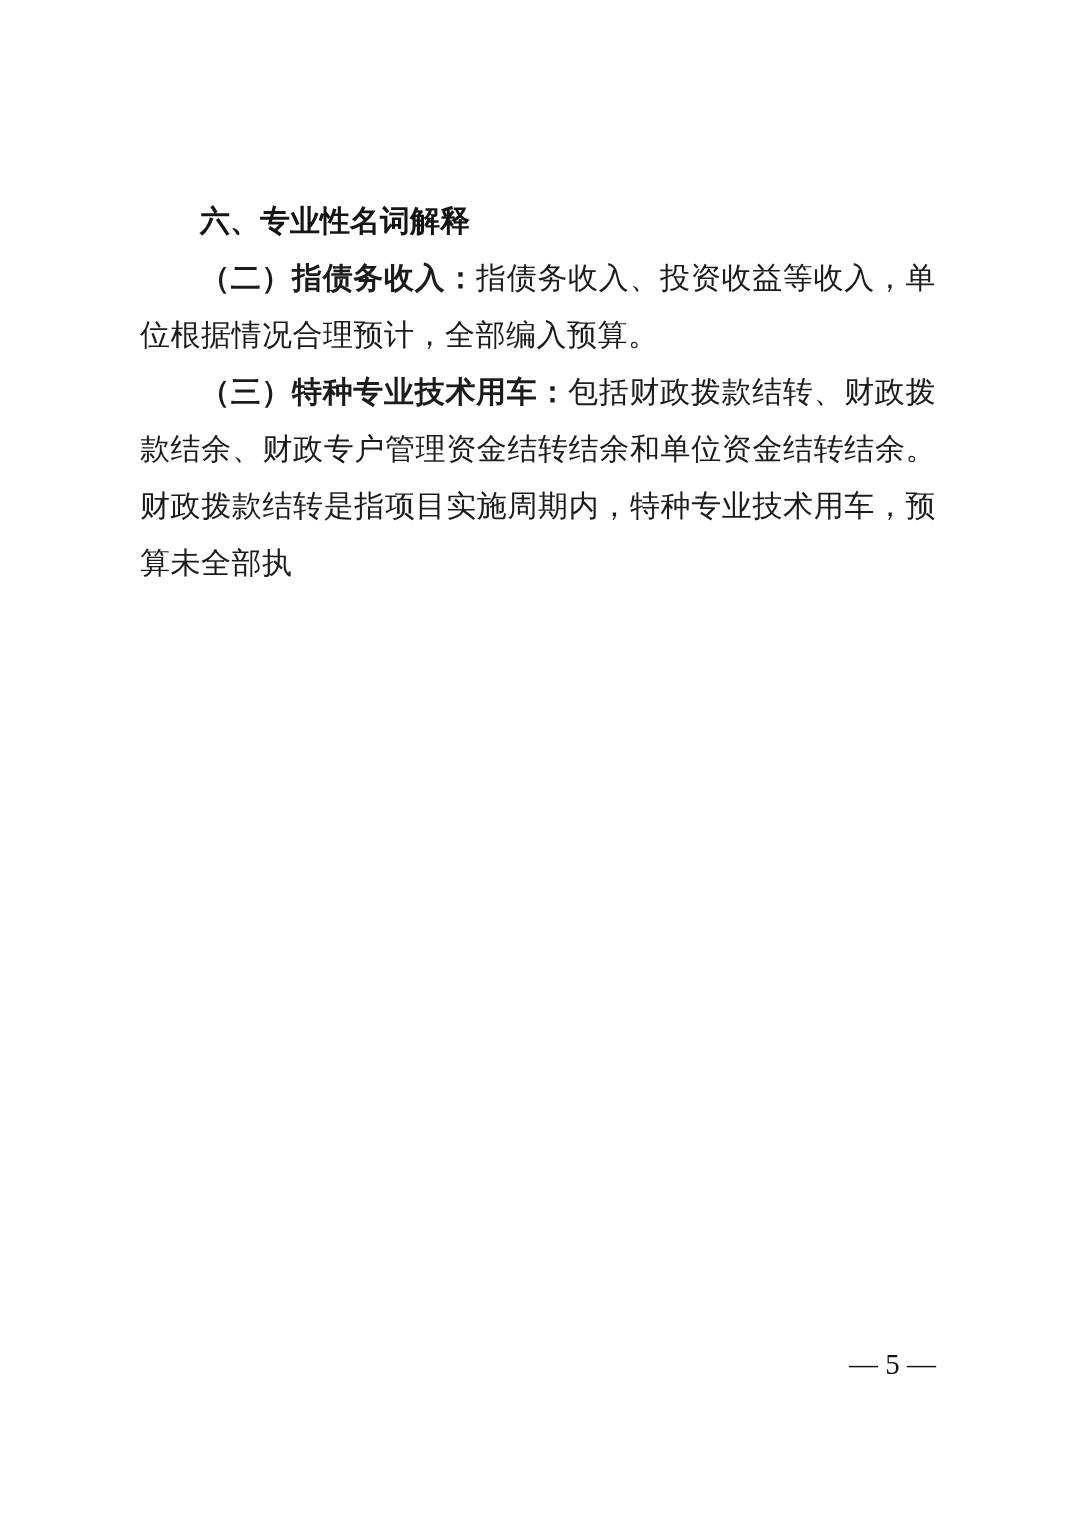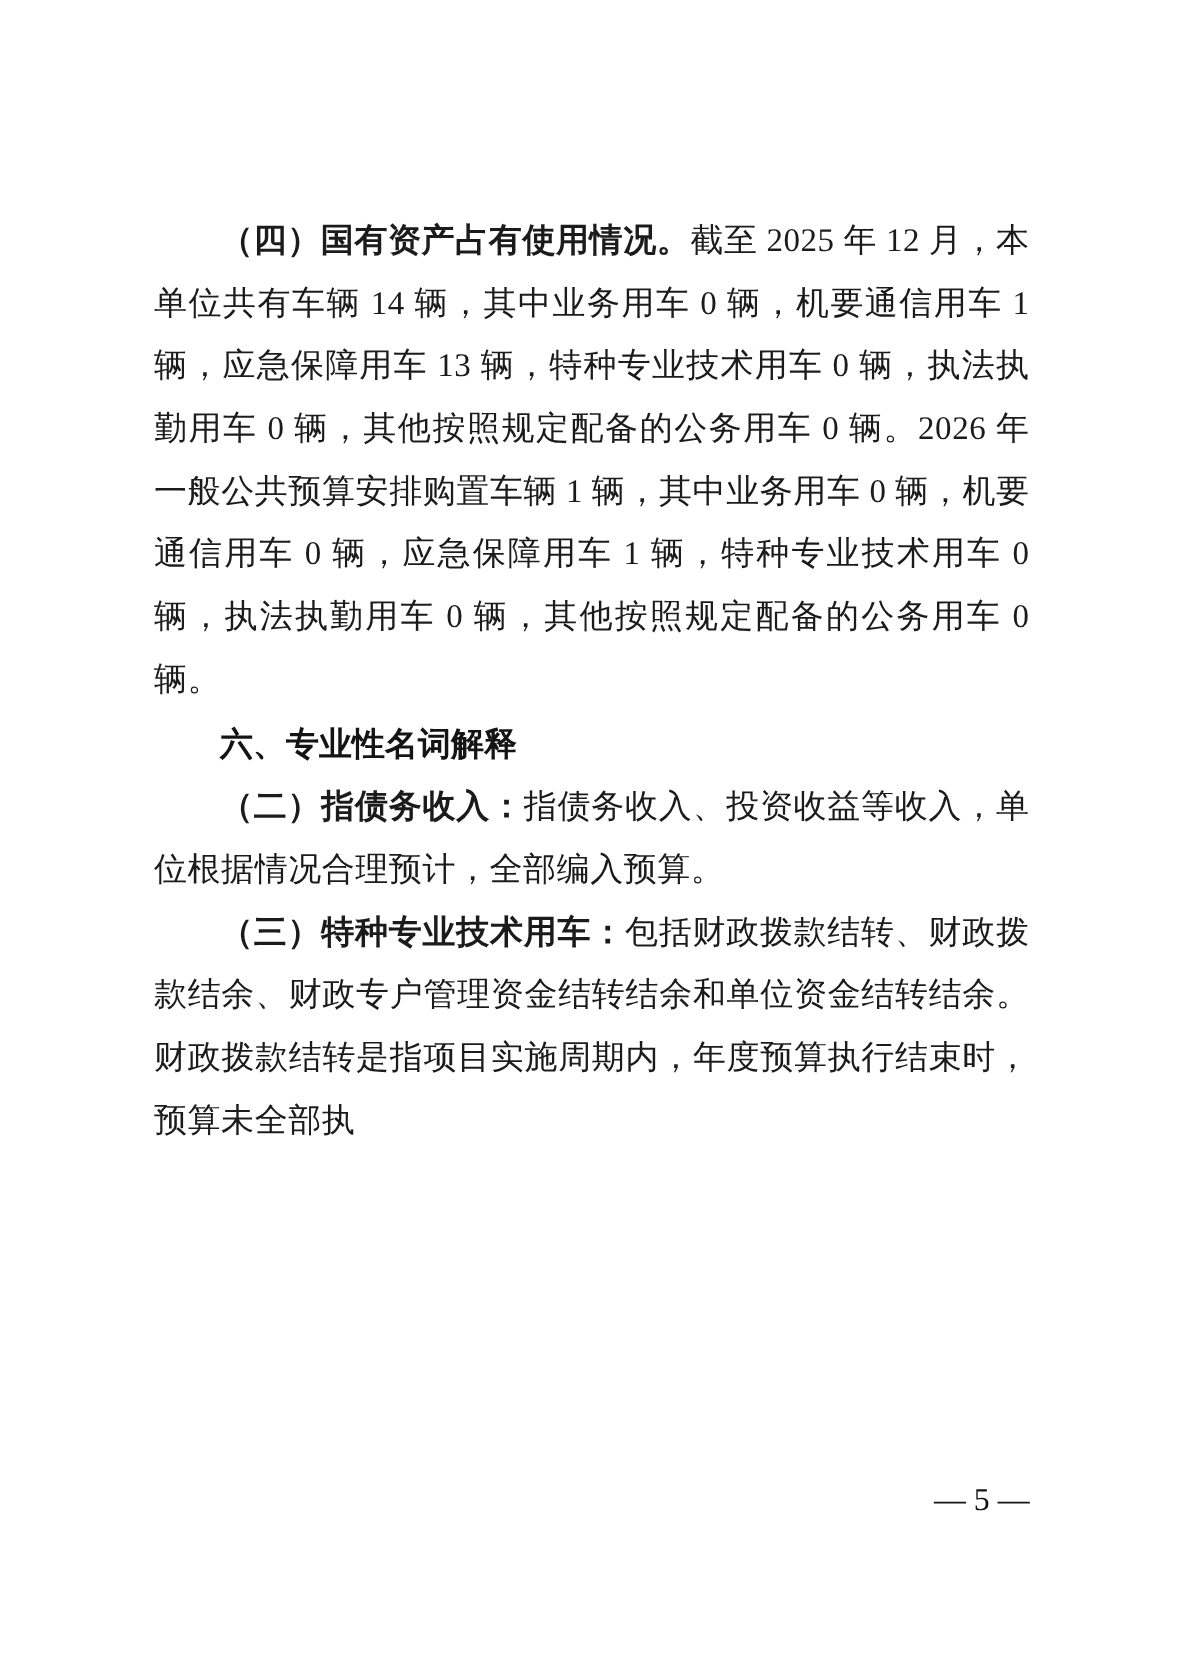--- a/index.html
+++ b/index.html
@@ -53,26 +53,25 @@
     color: #141414;
     white-space: pre;
   }
 </style>
 </head>
 <body>
 
 <div class="page">
   <div class="content">
 
-    <p class="para"><span class="lead">（四）国有资产占有使用情况。</span><span>截至 2025 年 12 月，本单位共有车辆 14 辆，其中业务用车 0 辆，机要通信用车 1 辆，应急保障用车 13 辆，特种专业技术用车 0 辆，执法执勤用车 0 辆，其他按照规定配备的公务用车 0 辆。2026 年一般公共预算安排购置车辆 1 辆，其中业务用车 0 辆，机要通信用车 0 辆，应急保障用车 1 辆，特种专业技术用车 0 辆，执法执勤用车 0 辆，其他按照规定配备的公务用车 0 辆。</span></p>
 
 
     <h2 class="heading">六、专业性名词解释</h2>
 
 
     <p class="para"><span class="term">（二）指债务收入：</span><span>指债务收入、投资收益等收入，单位根据情况合理预计，全部编入预算。</span></p>
 
-    <p class="para"><span class="term">（三）特种专业技术用车：</span><span>包括财政拨款结转、财政拨款结余、财政专户管理资金结转结余和单位资金结转结余。财政拨款结转是指项目实施周期内，年度预算执行结束时，预算未全部执</span></p>
+    <p class="para"><span class="term">（三）特种专业技术用车：</span><span>包括财政拨款结转、财政拨款结余、财政专户管理资金结转结余和单位资金结转结余。财政拨款结转是指项目实施周期内，特种专业技术用车，预算未全部执</span></p>
 
   </div>
 
   <div class="page-number">— 5 —</div>
 </div>
 
 </body></html>

